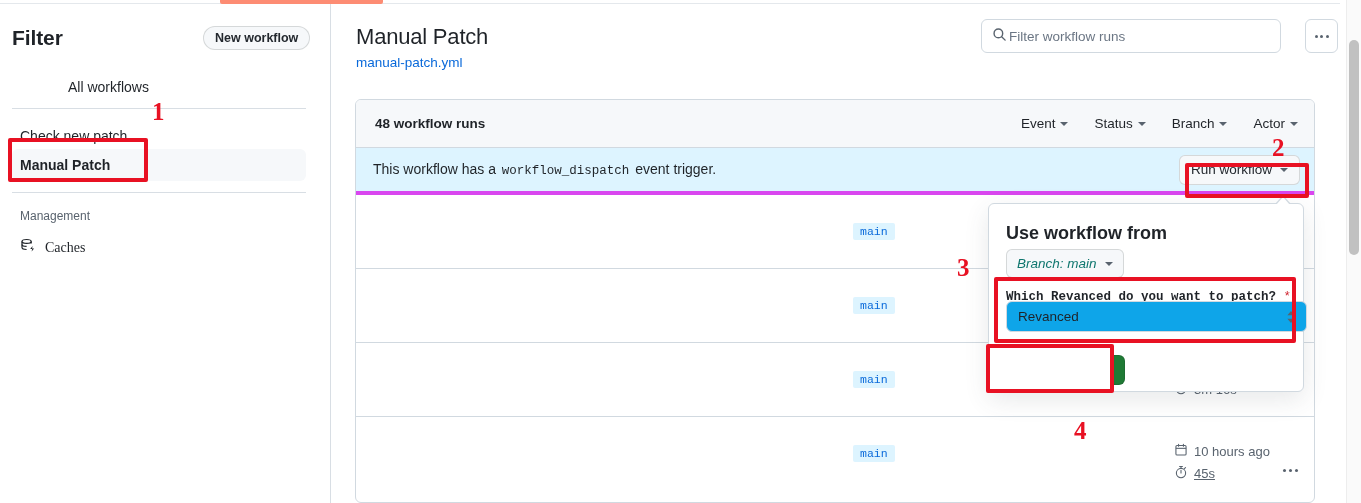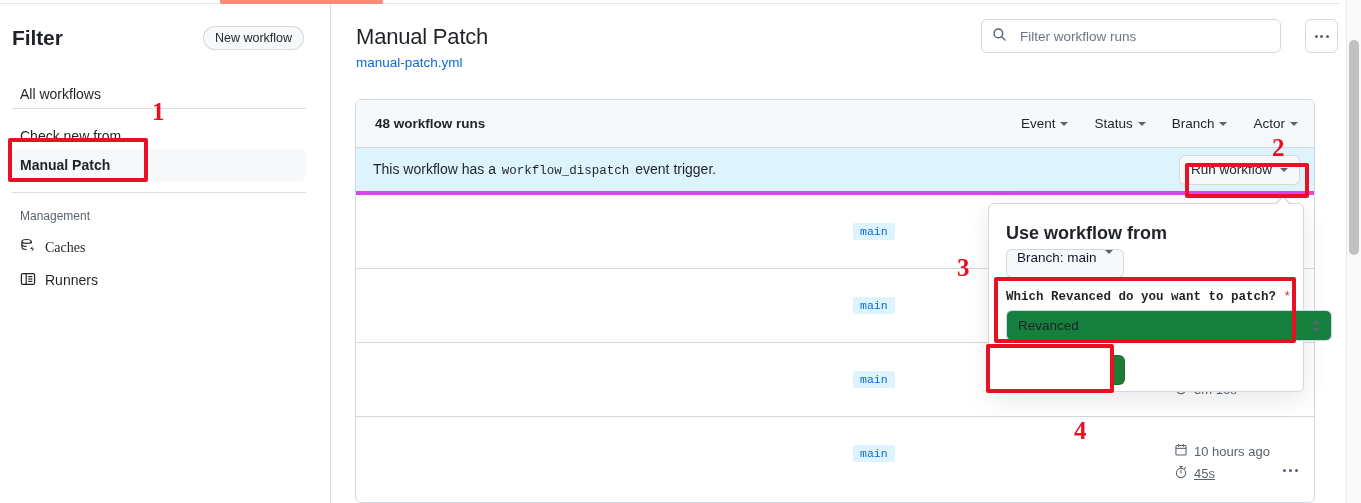--- a/index.html
+++ b/index.html
@@ -32,21 +32,21 @@
   .actions-title {
     position: absolute; left: 12px; top: 22px;
     font-size: 21px; font-weight: 700; color: #1f2328; letter-spacing: -0.1px;
   }
   .new-workflow-btn {
     position: absolute; left: 203px; top: 22px;
     height: 24px; padding: 0 11px;
     display: flex; align-items: center; justify-content: center;
     font-size: 12.5px; color: #24292f;
     background: #f6f8fa; border: 1px solid rgba(27,31,36,0.15);
-    border-radius: 12px; cursor: pointer; white-space: nowrap;
+    border-radius: 12px; cursor: pointer; white-space: nowrap; font-weight: bold;
   }
   .nav-item {
     position: absolute; left: 12px; width: 294px; height: 32px;
     display: flex; align-items: center; padding: 0 8px;
     font-size: 14px; color: #1f2328; border-radius: 6px; cursor: pointer;
   }
   .nav-item.selected { background: #f6f8fa; font-weight: 600; }
   .nav-item.selected::before {
     content: ""; position: absolute; left: -4px; top: 5px;
     width: 3px; height: 22px; background: #0969da; border-radius: 6px;
@@ -72,21 +72,21 @@
     font-size: 22px; font-weight: 400; color: #1f2328; letter-spacing: -0.2px;
   }
   .page-subtitle {
     position: absolute; left: 25px; top: 51px;
     font-size: 13.5px; color: #0969da; text-decoration: none; cursor: pointer;
   }
 
   .filter-box {
     position: absolute; left: 650px; top: 15px; width: 300px; height: 34px;
     background: #fff; border: 1px solid #d1d9e0; border-radius: 6px;
-    display: flex; align-items: center; padding: 0 10px; gap: 11px; cursor: text;
+    display: flex; align-items: center; padding: 0 10px; gap: 0; cursor: text;
   }
   .filter-box input {
     border: none; outline: none; background: transparent;
     font-family: "Liberation Sans", sans-serif; font-size: 13.5px;
     color: #1f2328; width: 250px;
   }
   .filter-box input::placeholder { color: #6b7684; }
   .kebab-btn {
     position: absolute; left: 974px; top: 15px; width: 33px; height: 34px;
     border: 1px solid #d1d9e0; border-radius: 6px; background:#fff;
@@ -170,32 +170,32 @@
   .wf-arrow::after {
     content:""; position:absolute; left:1px; top:1.5px;
     border-left:7px solid transparent; border-right:7px solid transparent;
     border-bottom:8px solid #fff;
   }
   .wf-label {
     position:absolute; left:17px; top:19px; font-size:18px; font-weight:600; color:#1f2328;
   }
   .branch-select {
     position:absolute; left:17px; top:45px; height:29px; padding:0 10px;
-    display:flex; align-items:flex-start; gap:8px;
+    display:flex; align-items:center; gap:8px;
     background:#f6f8fa; border:1px solid rgba(27,31,36,0.15); border-radius:6px;
-    font-size:13.5px; color:#0f172a; cursor:pointer;
+    font-size:13.5px; color:#0f766e; cursor:pointer;font-style:italic;
   }
   .input-label {
     position:absolute; left:17px; top:86px;
     font-family:"Liberation Mono", monospace; font-size:12.5px; font-weight:700; color:#1f2328;
   }
   .input-req { color:#cf222e; font-weight:400; }
   .wf-select {
-    position:absolute; left:17px; top:106px; width:326px; height:31px;
-    background:#15803d; border:1px solid #d1d9e0; border-radius:6px;
+    position:absolute; left:17px; top:97px; width:301px; height:31px;
+    background:#0ea5e9; border:1px solid #d1d9e0; border-radius:6px;
     display:flex; align-items:center; padding:0 11px;
     font-size:13.5px; color:#1f2328; cursor:pointer;
   }
   .wf-select .stepper {
     position:absolute; right:10px; display:flex; flex-direction:column; gap:2px; align-items:center;
   }
   .run-wf-green {
     position:absolute; left:17px; top:151px; height:30px; padding:0 14px;
     display:flex; align-items:center; justify-content:center;
     background:#1f7a35; border:1px solid rgba(27,31,36,0.15); border-radius:6px;
@@ -231,28 +231,28 @@
 <div id="root">
 
   <div class="top-hairline"></div>
   <div class="top-strip"></div>
 
   <div class="sidebar">
     <div class="actions-title">Filter</div>
 
     <div class="new-workflow-btn">New workflow</div>
 
-    <div class="nav-item" style="top:74px;">
+    <div class="nav-item" style="top:67px;margin-left:48px;">
       <span>All workflows</span>
     </div>
 
     <div class="nav-sep" style="top:104px;"></div>
 
     <div class="nav-item" style="top:116px;">
-      <span>Check new from</span>
+      <span>Check new patch</span>
     </div>
 
     <div class="nav-item selected" style="top:145px;">
       <span>Manual Patch</span>
     </div>
 
     <div class="nav-sep" style="top:188px;"></div>
 
     <div class="nav-heading" style="top:205px;">Management</div>
 
@@ -262,32 +262,20 @@
           <ellipse cx="6.6" cy="3.4" rx="4.6" ry="1.9"></ellipse>
           <path d="M2 3.4v3.1c0 1.05 2.06 1.9 4.6 1.9"></path>
           <path d="M2 6.5v3.1c0 1.05 2.06 1.9 4.6 1.9"></path>
           <path d="M11.2 3.4v2.2"></path>
           <path d="M12.6 8.0l-2.4 3.0h2.0l-0.6 2.6 2.5-3.2h-2.0z" fill="#1f2328" stroke="none"></path>
         </svg>
       </span>
       <span>Caches</span>
     </div>
 
-    <div class="mgmt-item" style="top:261px;">
-      <span>
-        <svg width="16" height="16" viewBox="0 0 16 16" fill="none" stroke="#1f2328" stroke-width="1.2">
-          <rect x="1.4" y="2.6" width="13.2" height="10.8" rx="1.4"></rect>
-          <line x1="6.2" y1="2.6" x2="6.2" y2="13.4"></line>
-          <line x1="8.2" y1="5.6" x2="12.4" y2="5.6"></line>
-          <line x1="8.2" y1="8.0" x2="12.4" y2="8.0"></line>
-          <line x1="8.2" y1="10.4" x2="12.4" y2="10.4"></line>
-        </svg>
-      </span>
-      <span>Runners</span>
-    </div>
   </div>
   <div class="sidebar-divider-v"></div>
 
   <div class="main">
     <div class="page-title">Manual Patch</div>
     <a class="page-subtitle">manual-patch.yml</a>
 
     <div class="filter-box">
       <span>
         <svg width="15" height="15" viewBox="0 0 16 16" fill="none" stroke="#59636e" stroke-width="1.5">

